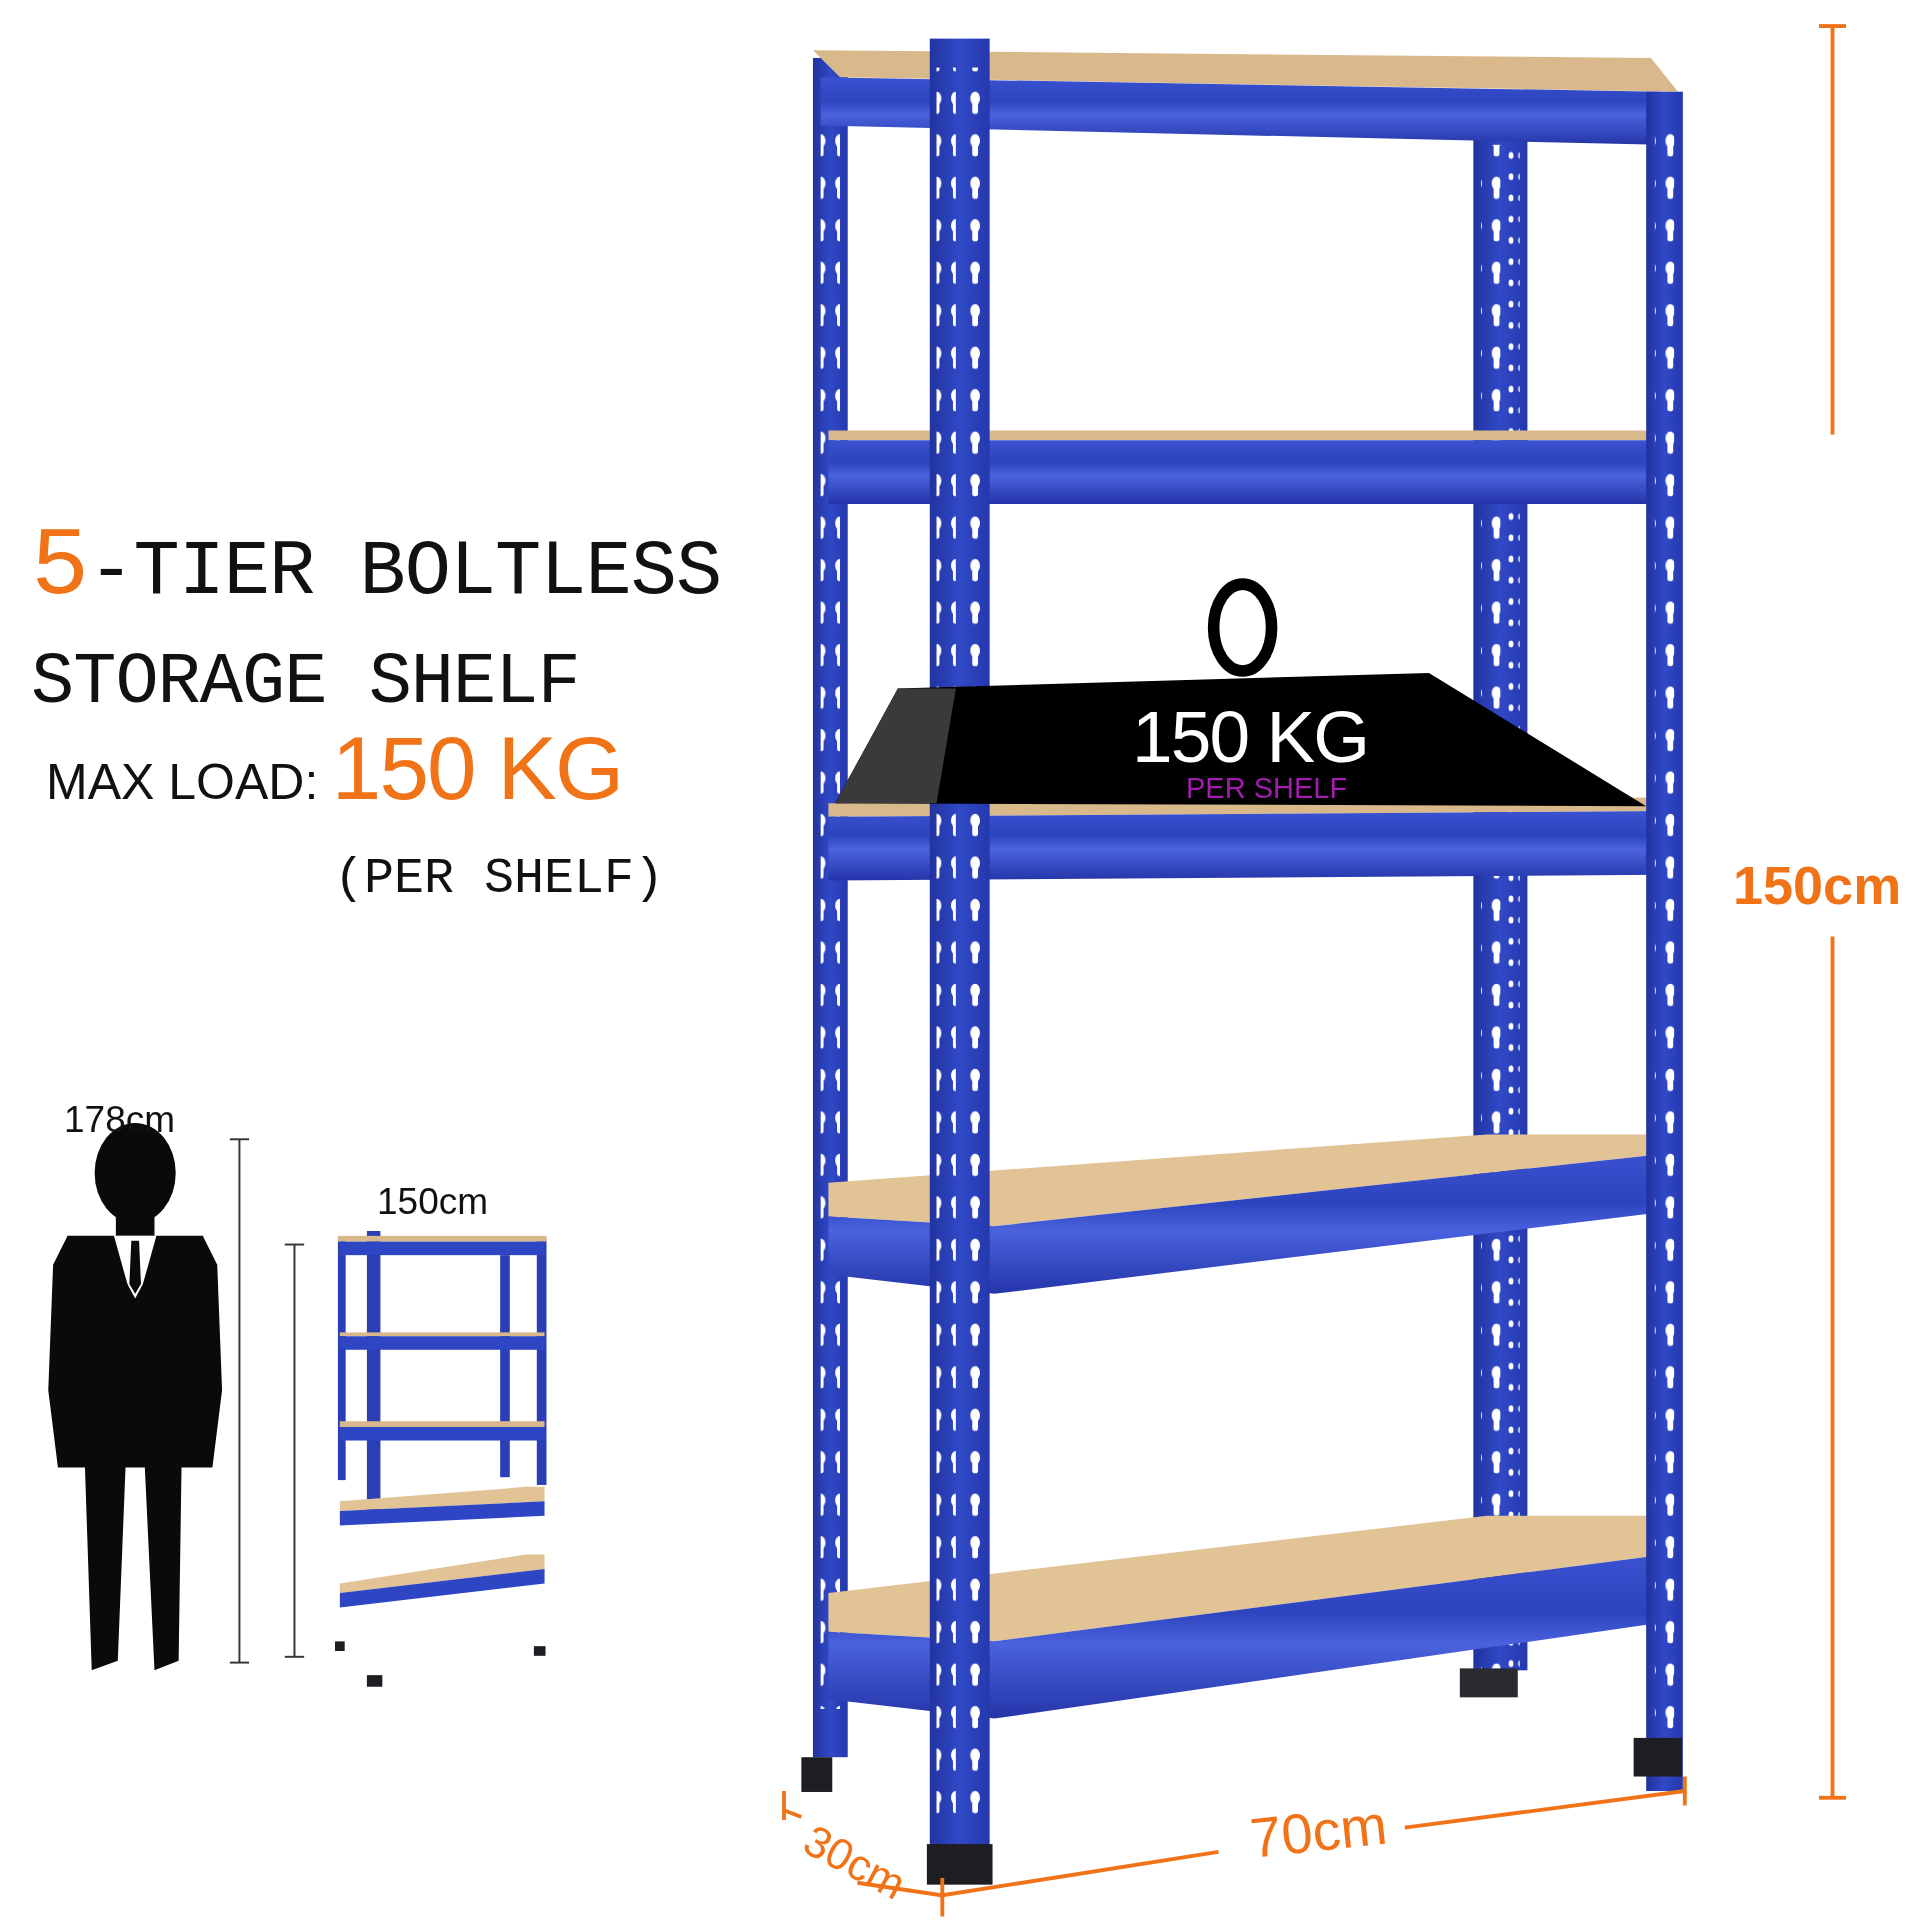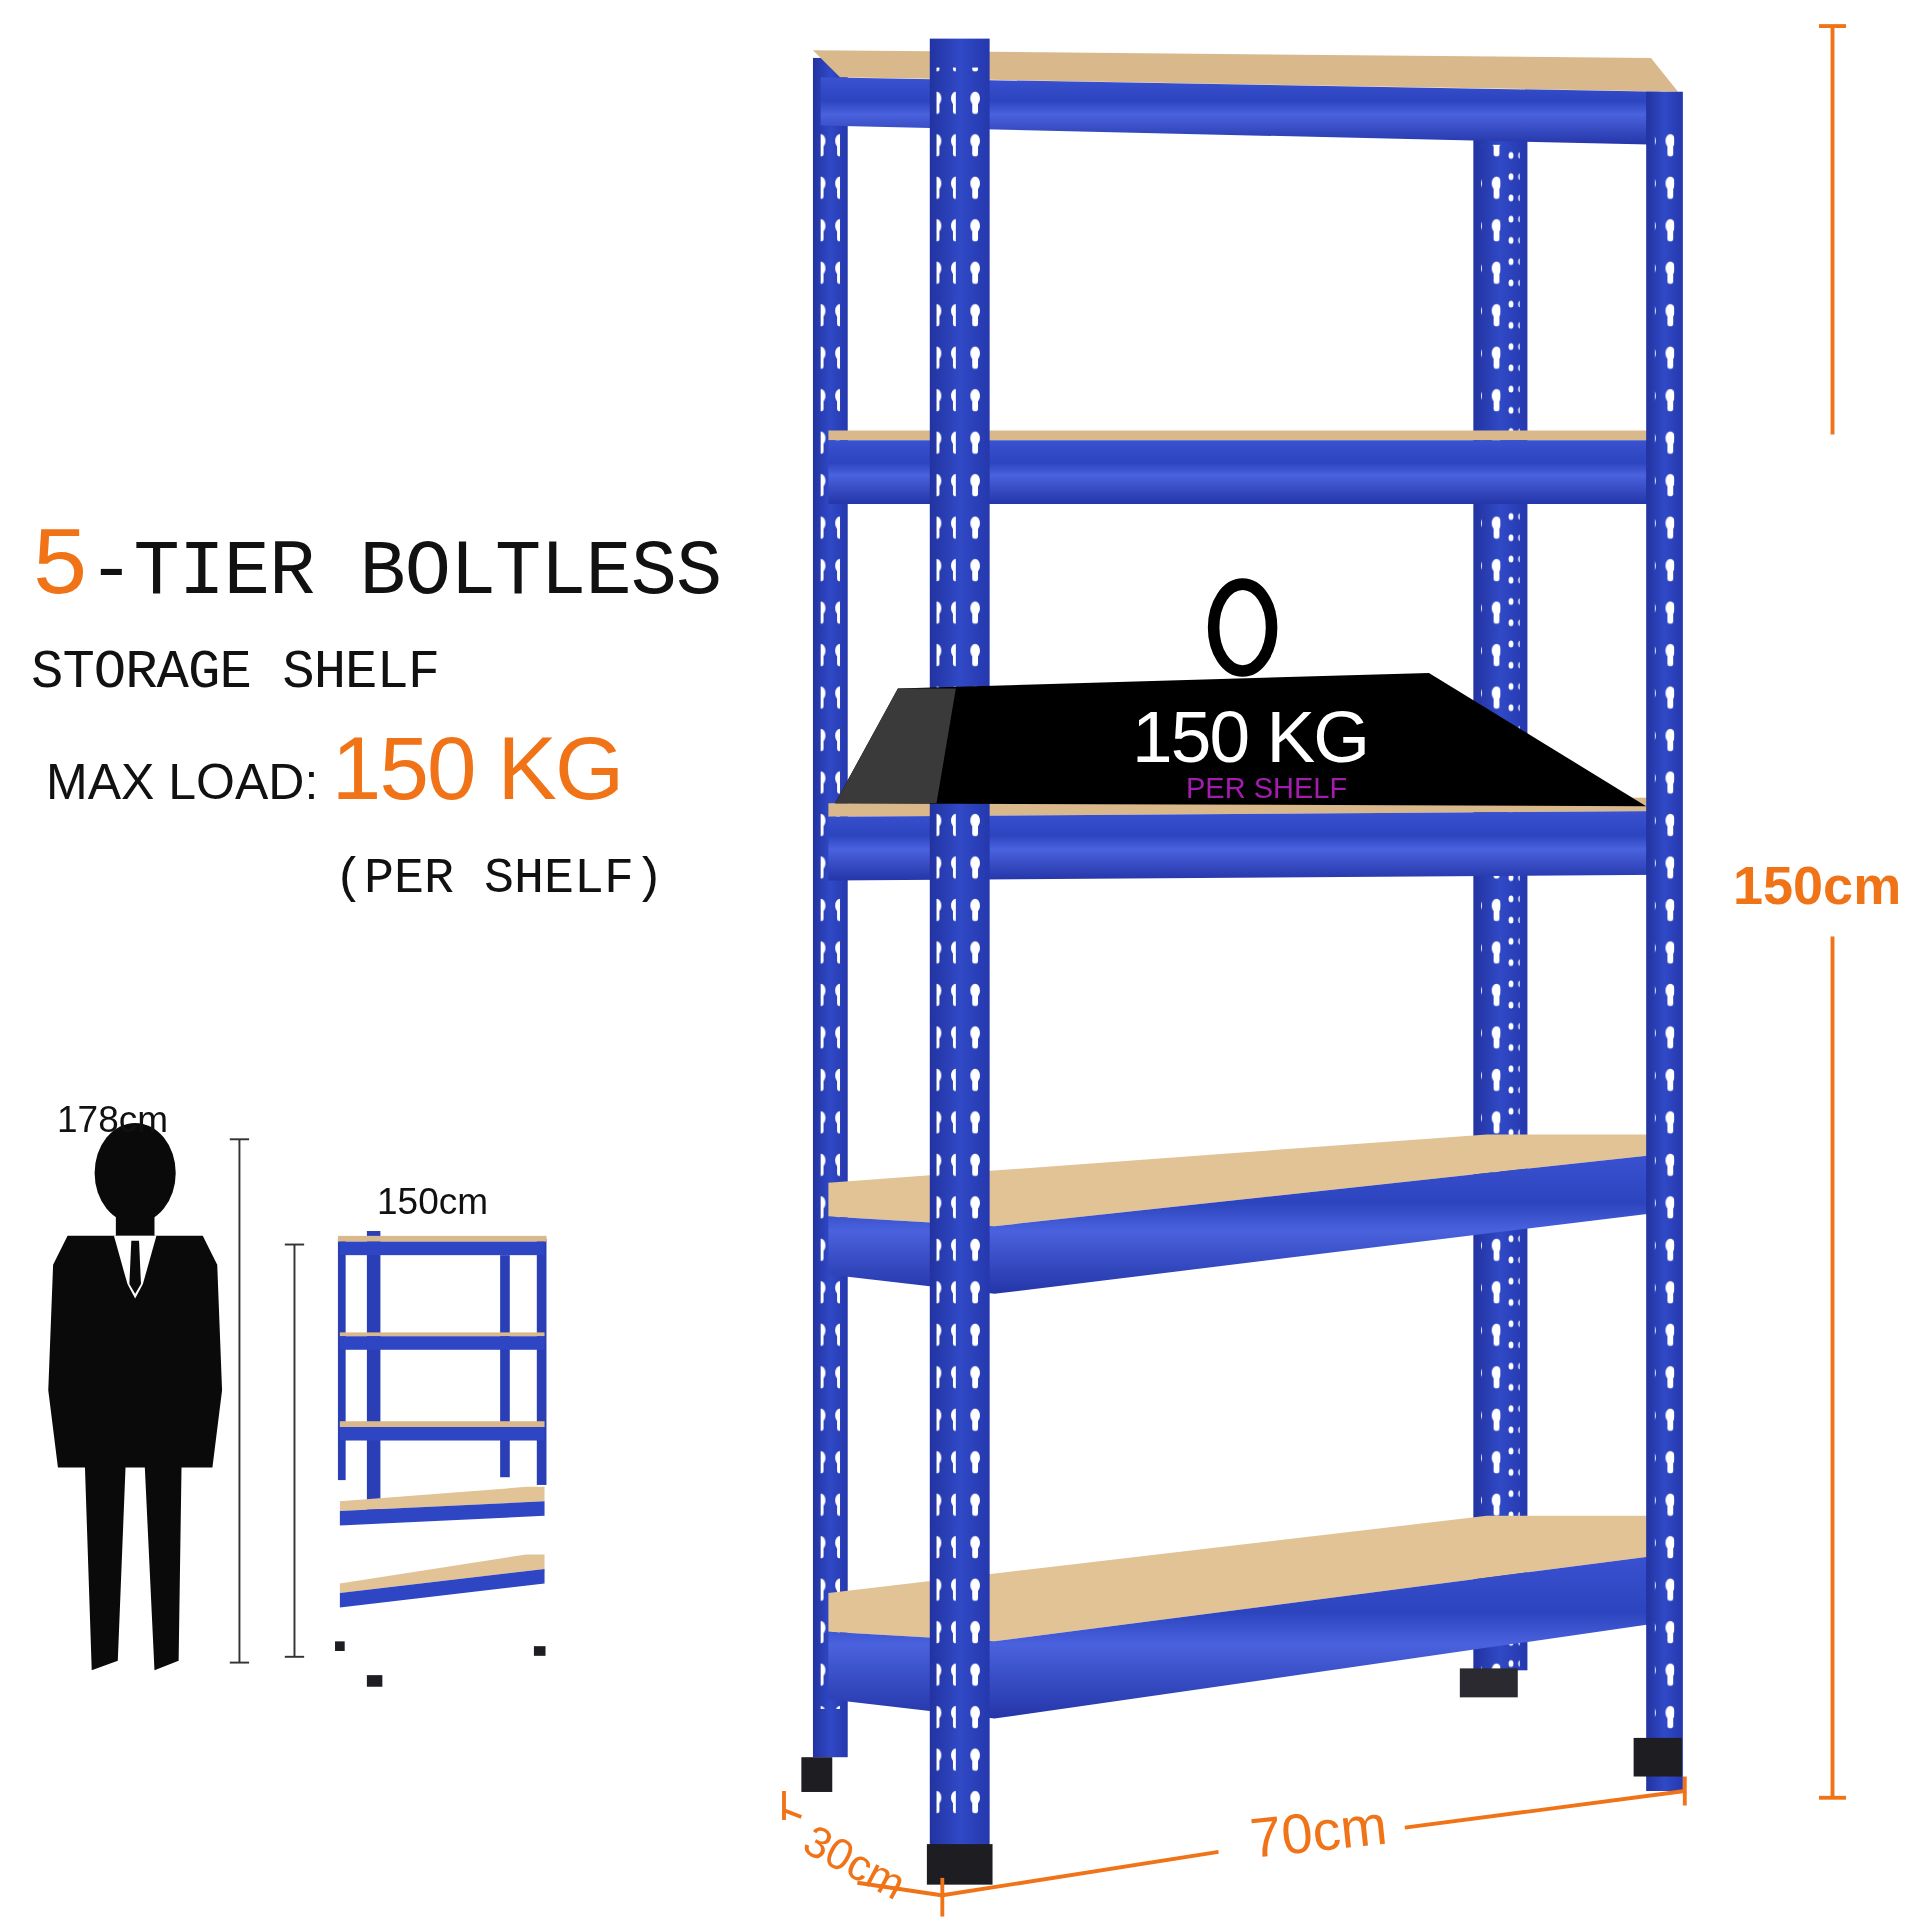--- a/index.html
+++ b/index.html
@@ -1,21 +1,21 @@
 <!DOCTYPE html>
 <html><head>
 <meta charset="utf-8">
 <style>
   html, body { margin:0; padding:0; background:#ffffff; }
   body { width:1931px; height:1931px; position:relative; overflow:hidden; font-family:"Liberation Sans", "DejaVu Sans", sans-serif; }
   .abs { position:absolute; }
   .title-line { position:absolute; left:31px; font-weight:400; color:#111; letter-spacing:-1px; white-space:nowrap;font-family:Liberation Mono, monospace; }
   .title1 { top:512px; font-size:77px; }
   .title1 .num { color:#f07318; font-size:97px; }
-  .title2 { top:642px; font-size:54px; }
+  .title2 { top:642px; font-size:72px; }
   .maxload { position:absolute; left:46px; top:717px; white-space:nowrap; }
   .maxload .lbl { font-size:50px; color:#111; }
   .maxload .val { font-size:89px; color:#f07318; margin-left:13.5px; letter-spacing:-1.9px; }
   .pershelf { position:absolute; left:334px; top:850px; font-size:50px; color:#111;font-family:Liberation Mono, monospace; }
   .dim-orange { color:#f07318; font-weight:700; }
   .dim-black { color:#111; }
   svg { position:absolute; left:0; top:0; }
 </style>
 </head>
 <body>
@@ -154,15 +154,15 @@
   </g>
 </svg>
 
 <div class="abs" style="left:1132px;top:695px;font-size:73px;color:#fff;letter-spacing:-1.9px;font-weight:400;">150 KG</div>
 <div class="abs" style="left:1186px;top:772px;font-size:29px;color:#a21caf;">PER SHELF</div>
 
 <div class="abs dim-orange" style="left:1733px;top:854px;font-size:54px;">150cm</div>
 <div class="abs dim-orange" style="left:1247px;top:1806px;font-size:56px;font-weight:400;transform:rotate(-6deg);transform-origin:left top;">70cm</div>
 <div class="abs dim-orange" style="left:819px;top:1815px;font-size:44px;font-weight:400;transform:rotate(28deg);transform-origin:left top;">30cm</div>
 
-<div class="abs dim-black" style="left:57px;top:1099px;font-size:37px;">178cm</div>
+<div class="abs dim-black" style="left:64px;top:1099px;font-size:37px;">178cm</div>
 <div class="abs dim-black" style="left:377px;top:1181px;font-size:37px;">150cm</div>
 
 
 </body></html>

